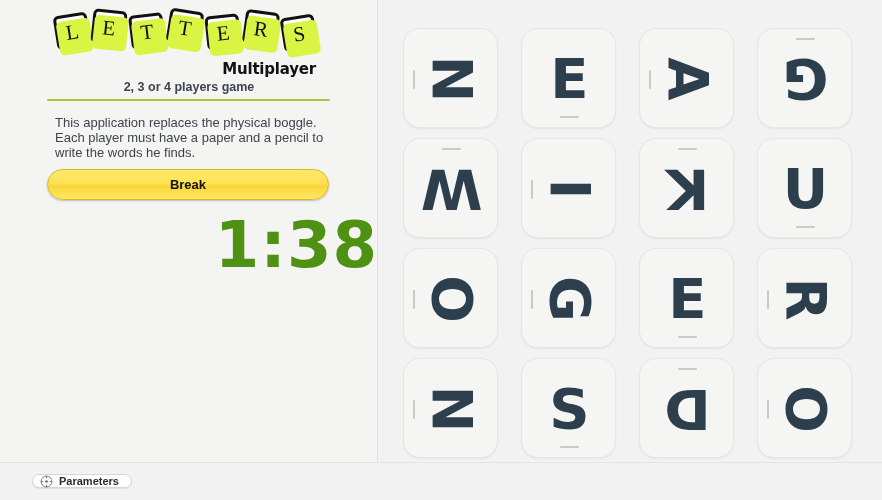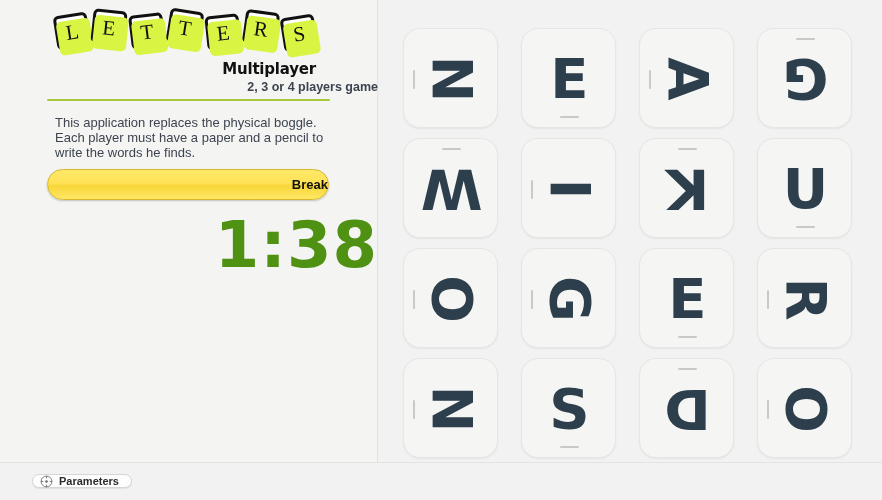--- a/index.html
+++ b/index.html
@@ -69,21 +69,21 @@
     font-size: 15px;
     font-weight: 700;
     color: #111;
     letter-spacing: -0.2px;
     margin-left: 16px;
   }
   .players-line {
     position: absolute;
     top: 80px; left: 0;
     width: 378px;
-    text-align: right;
+    text-align: center;
     font-size: 12.5px;
     font-weight: bold;
     color: #3d4450;
   }
   .divider {
     position: absolute;
     top: 99px; left: 47px;
     width: 283px; height: 0;
     border-top: 2px solid #a8c83c;
     border-radius: 2px;
@@ -100,21 +100,21 @@
     position: absolute;
     left: 47px; top: 169px;
     width: 282px; height: 31px;
     border-radius: 16px;
     border: 1px solid #d8b92e;
     background: linear-gradient(to bottom, #ffe96a 0%, #ffe255 45%, #f7d639 55%, #ffe866 100%);
     box-shadow: 0 1px 2px rgba(0,0,0,0.22);
     color: #111;
     font-size: 13px;
     font-weight: bold;
-    text-align: right;
+    text-align: center;
     line-height: 29px;
     cursor: pointer;
   }
   .timer {
     position: absolute;
     left: 0; top: 208px;
     width: 378px;
     text-align: right;
     font-size: 64px;
     font-weight: bold;

